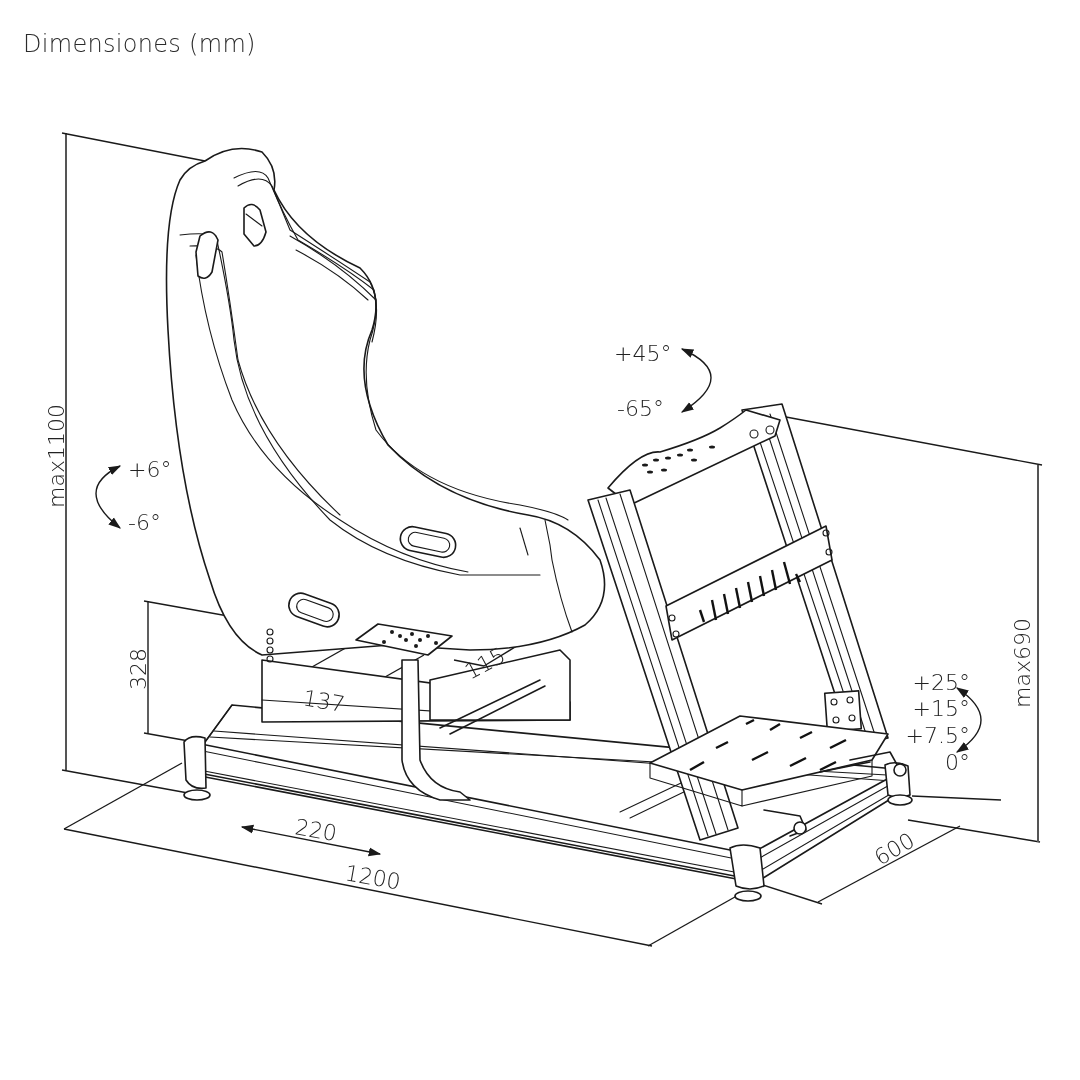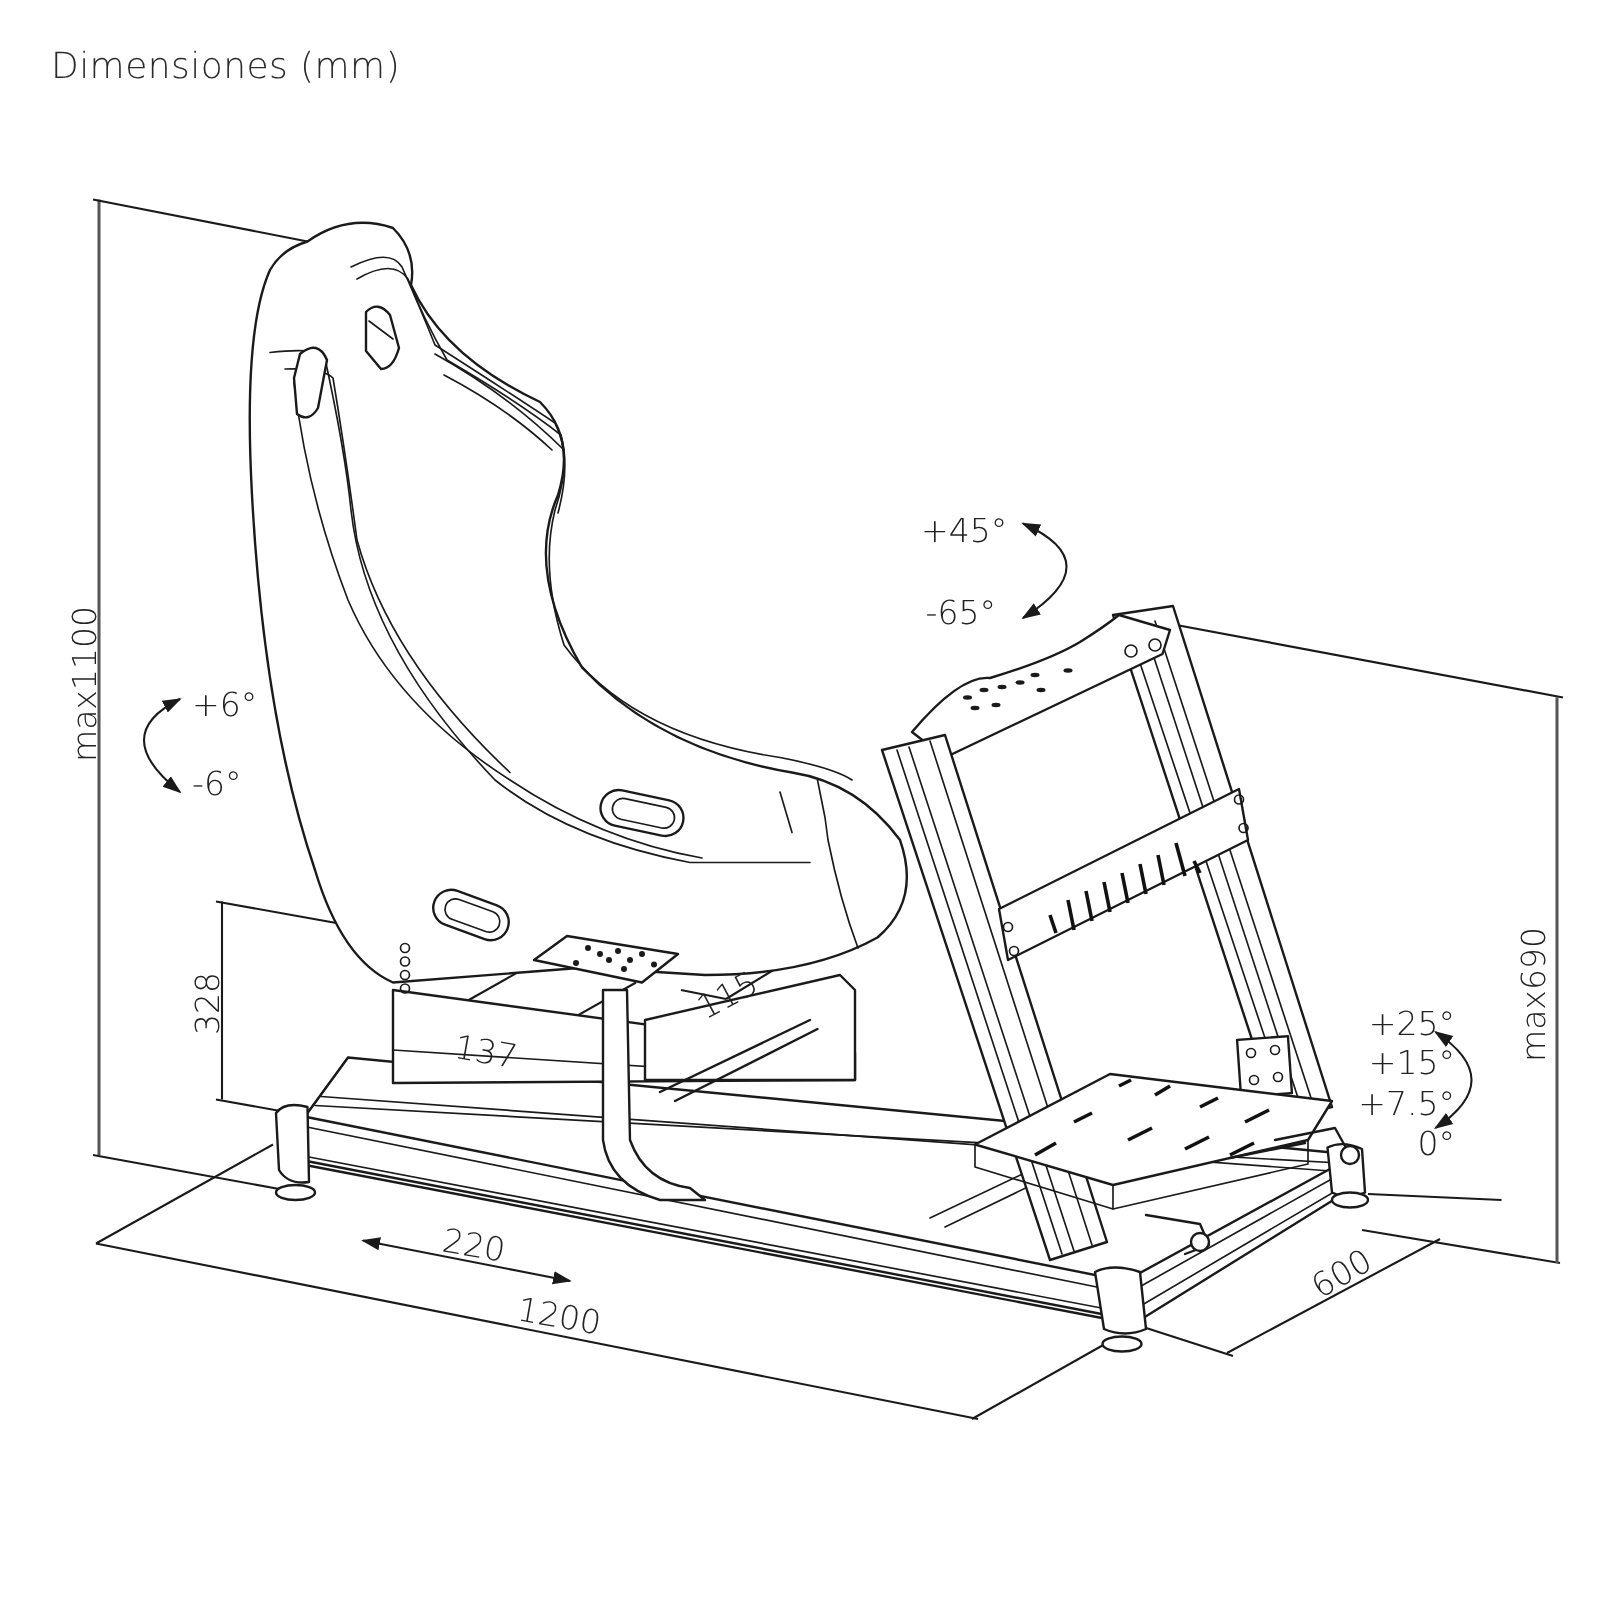--- a/index.html
+++ b/index.html
@@ -1,18 +1,18 @@
 <!DOCTYPE html>
 <html><head>
 <meta charset="utf-8">
 <style>
   html, body { margin: 0; padding: 0; background: #ffffff; }
   body { width: 1080px; height: 1080px; position: relative; overflow: hidden; }
   #title {
-    position: absolute; left: 34px; top: 30px;
+    position: absolute; left: 23px; top: 30px;
     font-family: "DejaVu Sans", sans-serif; font-size: 24px; font-weight: 300;
     color: #2b2b2b; letter-spacing: 0.3px;
   }
   svg { position: absolute; left: 0; top: 0; }
   .ln { fill: none; stroke: #1a1a1a; stroke-width: 1.6; stroke-linecap: round; stroke-linejoin: round; }
   .th { fill: none; stroke: #1a1a1a; stroke-width: 1.1; stroke-linecap: round; stroke-linejoin: round; }
   .bold { fill: none; stroke: #111; stroke-width: 2.4; stroke-linejoin: round; }
   .dim { fill: none; stroke: #1a1a1a; stroke-width: 1.4; }
   .dimv { fill: none; stroke: #555; stroke-width: 2; }
   .wf { fill: #ffffff; stroke: #1a1a1a; stroke-width: 1.6; stroke-linejoin: round; }

